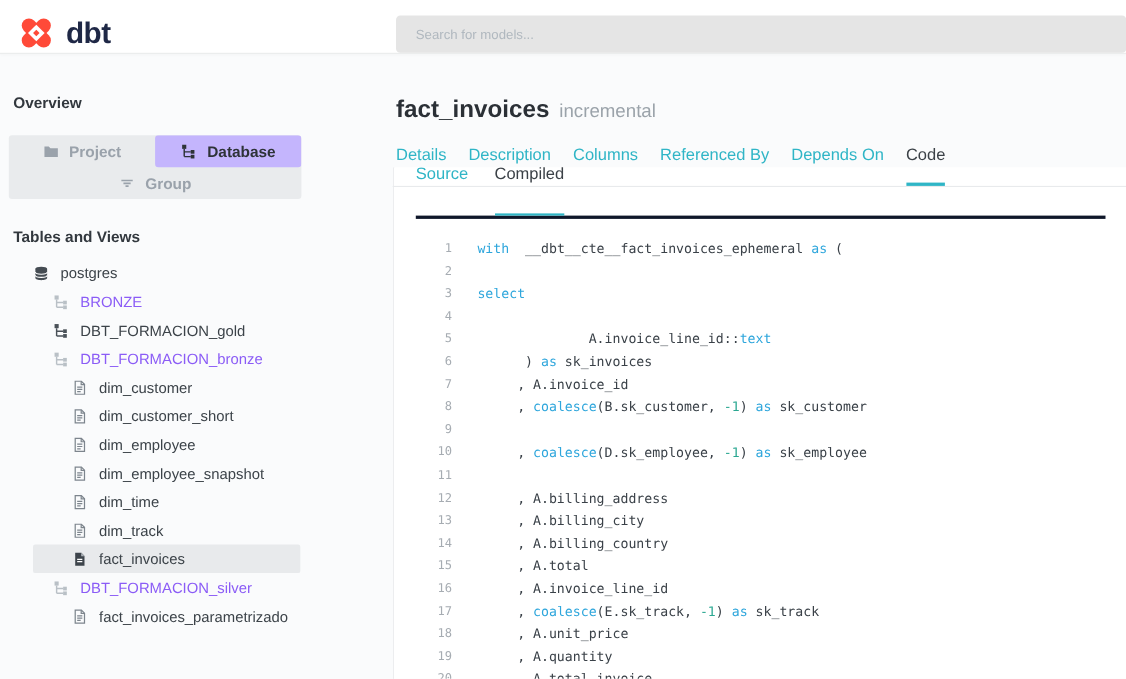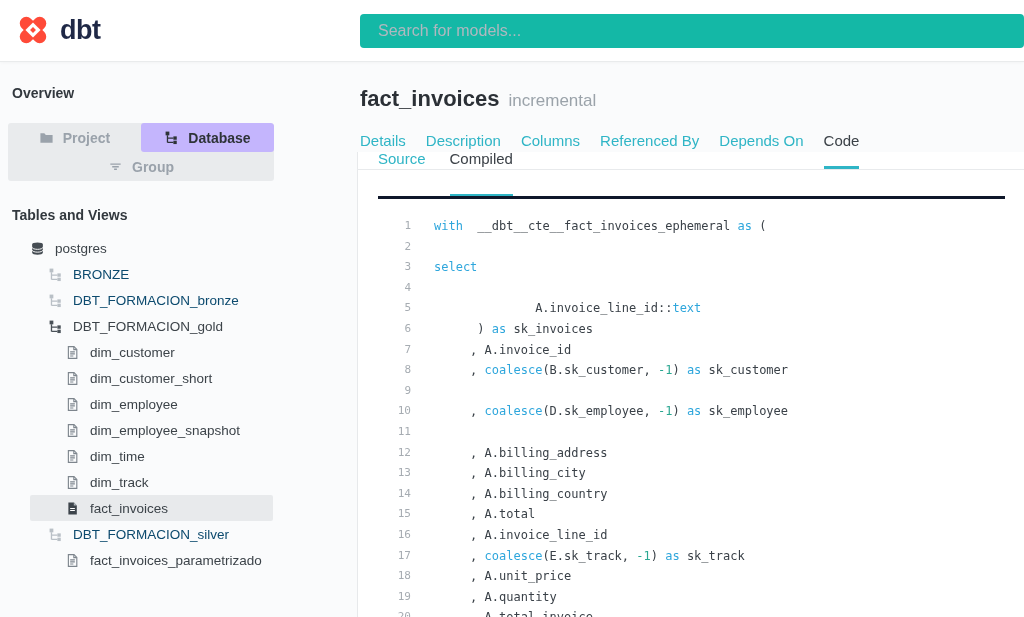--- a/index.html
+++ b/index.html
@@ -5,32 +5,32 @@
   * { margin:0; padding:0; box-sizing:border-box; }
   html,body { width:1024px; height:617px; overflow:hidden; }
   body {
     position:relative;
     font-family:"Liberation Sans", sans-serif;
     background:#fafbfc;
     color:#3a4147;
   }
   
   .app-header {
-    position:absolute; top:0; left:0; right:0; height:62px;
+    position:absolute; top:0; left:0; right:0; height:49px;
     background:#ffffff; border-bottom:1px solid #e9ebec;
     box-shadow:0 1px 3px rgba(0,0,0,.03); z-index:5;
   }
   .logo { position:absolute; left:14px; top:11px; display:flex; align-items:center; gap:8px; }
   .logo svg { width:38px; height:38px; }
   .logo-word { font-size:27px; font-weight:bold; color:var(--navy,#1f2846); letter-spacing:-0.5px; }
   .search-wrap { position:absolute; left:360px; right:0; top:14px; height:34px; }
   .search-input {
     width:100%; height:100%; border:none; outline:none;
-    background:#14b8a6; border-radius:4px; padding:0 18px;
-    font-size:16px; font-family:"Liberation Sans", sans-serif; color:#4a5258;
+    background:#e5e5e5; border-radius:4px; padding:0 18px;
+    font-size:12px; font-family:"Liberation Sans", sans-serif; color:#4a5258;
   }
   .search-input::placeholder { color:#b0b8bf; }
   
   .sidebar { position:absolute; left:0; top:62px; bottom:0; width:340px; }
   .overview-label { margin:23px 0 0 12px; font-size:14px; font-weight:bold; color:#32383e; }
   .view-tabs {
     margin:22px 0 0 8px; width:266px; background:#e9ebed; border-radius:3px;
     display:grid; grid-template-columns:1fr 1fr; overflow:hidden;
   }
   .view-tab {
@@ -43,21 +43,21 @@
   .tree-header { margin:26px 0 0 12px; font-size:14px; font-weight:bold; color:#32383e; }
   .tree { margin-top:12px; }
   .tree-row {
     height:26px; display:flex; align-items:center; gap:10px;
     margin-left:30px; margin-right:67px; border-radius:2px;
     font-size:13.5px; color:#3c4349; cursor:pointer; white-space:nowrap;
   }
   .tree-row svg { flex:none; width:15px; height:15px; }
   .tree-row.lvl2 { padding-left:18px; }
   .tree-row.lvl3 { padding-left:35px; }
-  .tree-row.muted { color:#0c4a6e; }
+  .tree-row.muted { color:#8b5cf6; }
   .tree-row.selected { background:#e8eaec; }
   
   .main { position:absolute; left:340px; top:62px; right:0; bottom:0; }
   .model-title { position:absolute; left:20px; top:24px; font-size:22px; font-weight:bold; color:#2b3036; }
   .model-title .subtitle { font-size:17px; font-weight:normal; color:#9ba3aa; margin-left:9px; }
   .main-tabs {
     position:absolute; left:17px; right:0; top:68px; height:40px;
     display:flex; gap:20px; padding-left:3px;
     border-bottom:1px solid #e8eaec; z-index:3;
   }
@@ -159,41 +159,41 @@
         <span style="display:flex;color:#b9c0c6">
           <svg viewBox="0 0 16 16" fill="none" stroke="currentColor" stroke-width="1.4">
             <rect x="1.7" y="1.7" width="4" height="4" fill="currentColor" stroke="none"></rect>
             <path d="M3.7 5.7v7.5M3.7 8.6h6.3M3.7 13.2h6.3"></path>
             <rect x="10" y="6.8" width="3.6" height="3.6" fill="currentColor" stroke="none"></rect>
             <rect x="10" y="11.4" width="3.6" height="3.6" fill="currentColor" stroke="none"></rect>
           </svg>
         </span>
         <span>BRONZE</span>
       </div>
+      <div class="tree-row lvl2">
+        <span style="display:flex;color:#4a5158">
+          <svg viewBox="0 0 16 16" fill="none" stroke="currentColor" stroke-width="1.4">
+            <rect x="1.7" y="1.7" width="4" height="4" fill="currentColor" stroke="none"></rect>
+            <path d="M3.7 5.7v7.5M3.7 8.6h6.3M3.7 13.2h6.3"></path>
+            <rect x="10" y="6.8" width="3.6" height="3.6" fill="currentColor" stroke="none"></rect>
+            <rect x="10" y="11.4" width="3.6" height="3.6" fill="currentColor" stroke="none"></rect>
+          </svg>
+        </span>
+        <span>DBT_FORMACION_gold</span>
+      </div>
       <div class="tree-row lvl2 muted">
         <span style="display:flex;color:#b9c0c6">
           <svg viewBox="0 0 16 16" fill="none" stroke="currentColor" stroke-width="1.4">
             <rect x="1.7" y="1.7" width="4" height="4" fill="currentColor" stroke="none"></rect>
             <path d="M3.7 5.7v7.5M3.7 8.6h6.3M3.7 13.2h6.3"></path>
             <rect x="10" y="6.8" width="3.6" height="3.6" fill="currentColor" stroke="none"></rect>
             <rect x="10" y="11.4" width="3.6" height="3.6" fill="currentColor" stroke="none"></rect>
           </svg>
         </span>
         <span>DBT_FORMACION_bronze</span>
-      </div>
-      <div class="tree-row lvl2">
-        <span style="display:flex;color:#4a5158">
-          <svg viewBox="0 0 16 16" fill="none" stroke="currentColor" stroke-width="1.4">
-            <rect x="1.7" y="1.7" width="4" height="4" fill="currentColor" stroke="none"></rect>
-            <path d="M3.7 5.7v7.5M3.7 8.6h6.3M3.7 13.2h6.3"></path>
-            <rect x="10" y="6.8" width="3.6" height="3.6" fill="currentColor" stroke="none"></rect>
-            <rect x="10" y="11.4" width="3.6" height="3.6" fill="currentColor" stroke="none"></rect>
-          </svg>
-        </span>
-        <span>DBT_FORMACION_gold</span>
       </div>
       <div class="tree-row lvl3">
         <span style="display:flex;color:#4a5158">
           <svg viewBox="0 0 16 16" fill="none" stroke="#7d858d" stroke-width="1.2">
             <path d="M3.6 1.7h6l3 3v9.6h-9z"></path>
             <path d="M9.4 1.9v3h3"></path>
             <path d="M5.5 7.3h5M5.5 9.5h5M5.5 11.7h3.4"></path>
           </svg>
         </span>
         <span>dim_customer</span>

